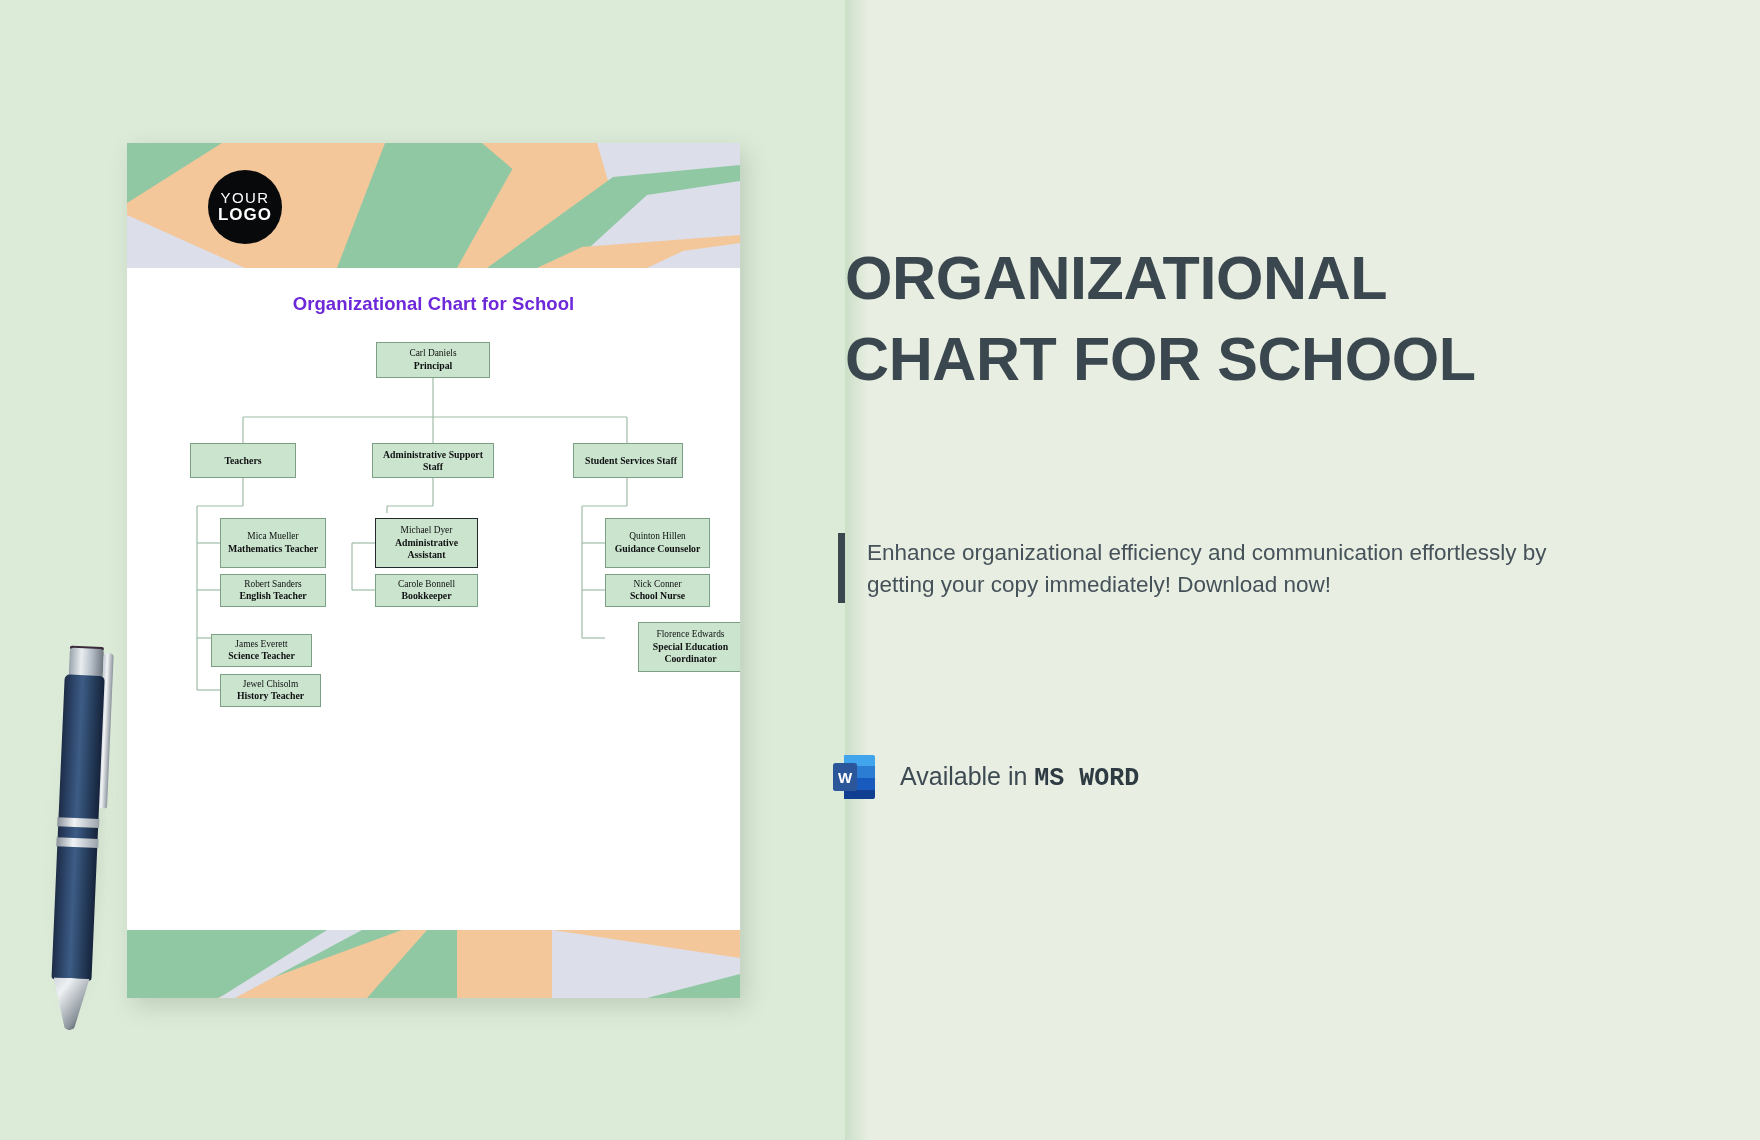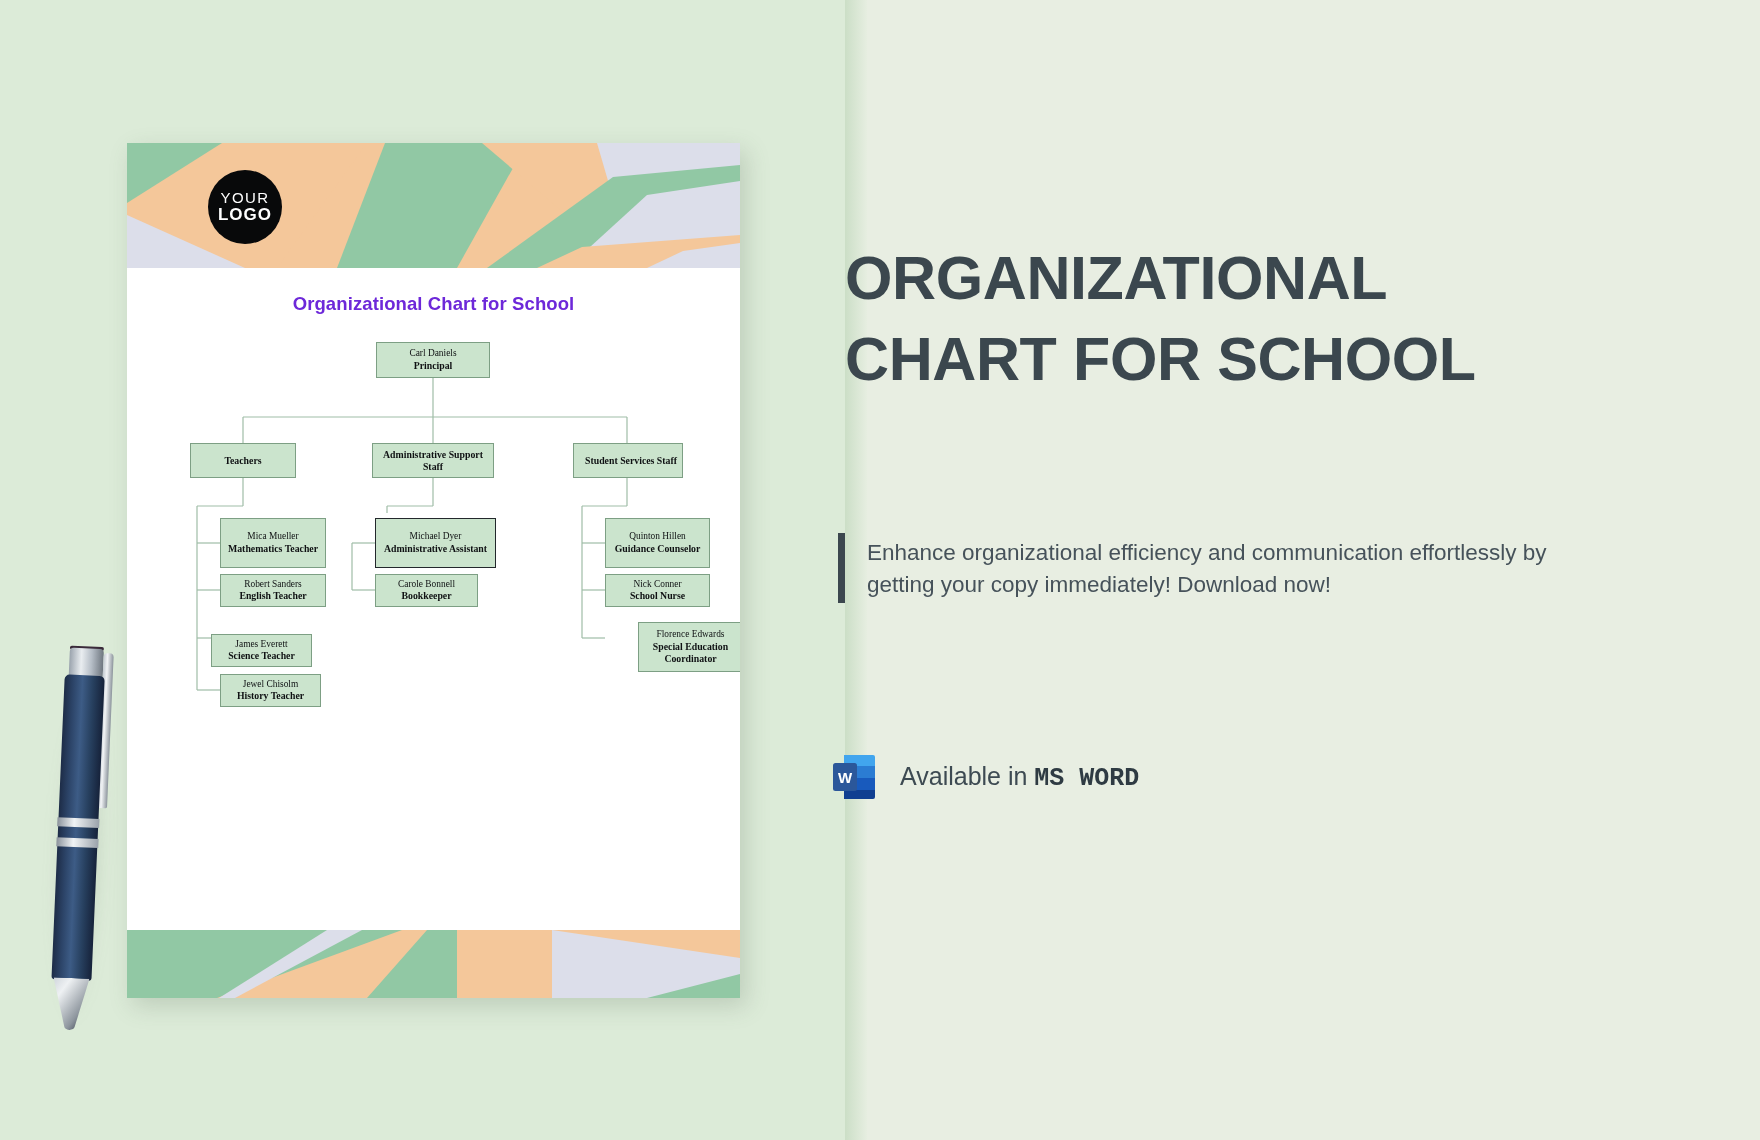--- a/index.html
+++ b/index.html
@@ -245,21 +245,21 @@
       </div>
       <div class="node" style="left:84px;top:284px;width:101px;height:33px;margin-top:12px;">
         <span class="nm">James Everett</span>
         <span class="rl">Science Teacher</span>
       </div>
       <div class="node" style="left:93px;top:336px;width:101px;height:33px;">
         <span class="nm">Jewel Chisolm</span>
         <span class="rl">History Teacher</span>
       </div>
 
-      <div class="node hl" style="left:248px;top:180px;width:121px;height:50px;">
+      <div class="node hl" style="left:248px;top:180px;width:103px;height:50px;">
         <span class="nm">Michael Dyer</span>
         <span class="rl">Administrative Assistant</span>
       </div>
       <div class="node" style="left:248px;top:236px;width:103px;height:33px;">
         <span class="nm">Carole Bonnell</span>
         <span class="rl">Bookkeeper</span>
       </div>
 
       <div class="node" style="left:478px;top:180px;width:105px;height:50px;">
         <span class="nm">Quinton Hillen</span>

